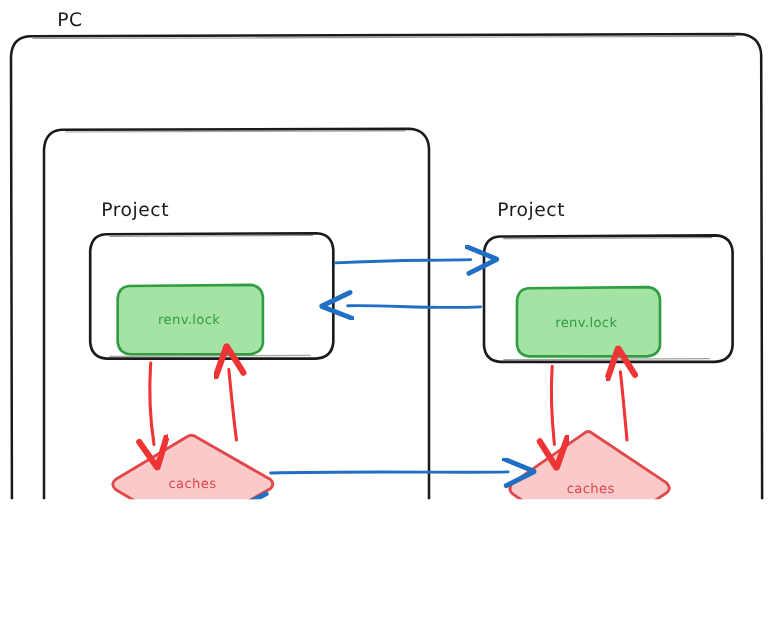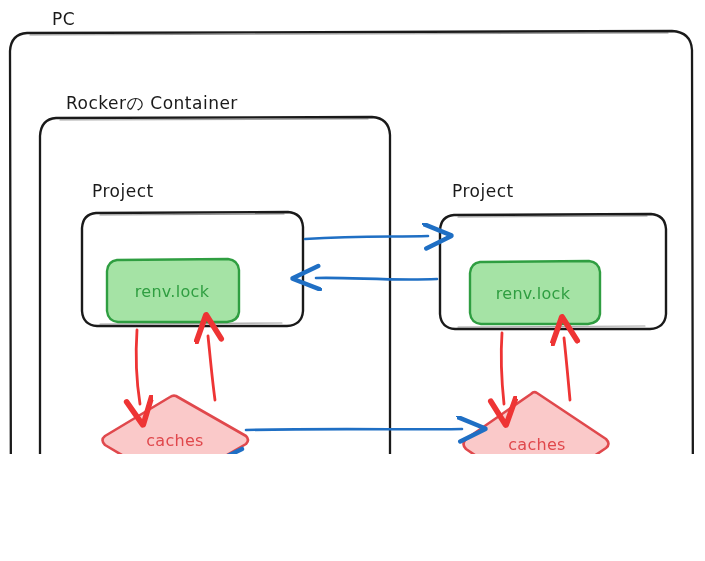--- a/index.html
+++ b/index.html
@@ -32,21 +32,21 @@
     color: #1a1a1a;
     font-size: 17px;
   }
   .lbl-pc      { left: 52px;  top: 9px;   }
   .lbl-docker  { left: 66px;  top: 92px;  font-size: 17px; }
   .lbl-proj-l  { left: 92px;  top: 181px; }
   .lbl-proj-r  { left: 452px; top: 181px; }
   .node-text {
     position: absolute;
     font-family: "DejaVu Sans", sans-serif;
-    font-size: 16px;
+    font-size: 12px;
     white-space: nowrap;
     transform: translate(-50%, -50%);
     letter-spacing: 0.3px;
   }
   .green-text  { color: #2f9e41; }
   .red-text    { color: #e0484c; text-align: right; }
   .lock-l  { left: 172px; top: 291px; }
   .lock-r  { left: 533px; top: 293px; }
   .cach-l  { left: 175px; top: 440px; }
   .cach-r  { left: 537px; top: 444px; }
@@ -144,21 +144,20 @@
       <path d="M 246,430 C 330,428 420,430 462,429" fill="none" stroke="#1f6fc4" stroke-width="2.6" stroke-linecap="round" marker-end="url(#ah-blue)"></path>
     </g>
 
     <g>
       <path d="M 468,460 C 400,462 300,458 240,461" fill="none" stroke="#1f6fc4" stroke-width="2.6" stroke-linecap="round" marker-end="url(#ah-blue-rev)"></path>
     </g>
   </svg>
 
   <div class="lbl lbl-pc">PC</div>
 
-  <div class="lbl lbl-docker">Rockerの Container</div>
 
   <div class="lbl lbl-proj-l">Project</div>
 
   <div class="lbl lbl-proj-r">Project</div>
 
   <div class="node-text green-text lock-l">renv.lock</div>
 
   <div class="node-text green-text lock-r">renv.lock</div>
 
   <div class="node-text red-text cach-l">caches</div>

